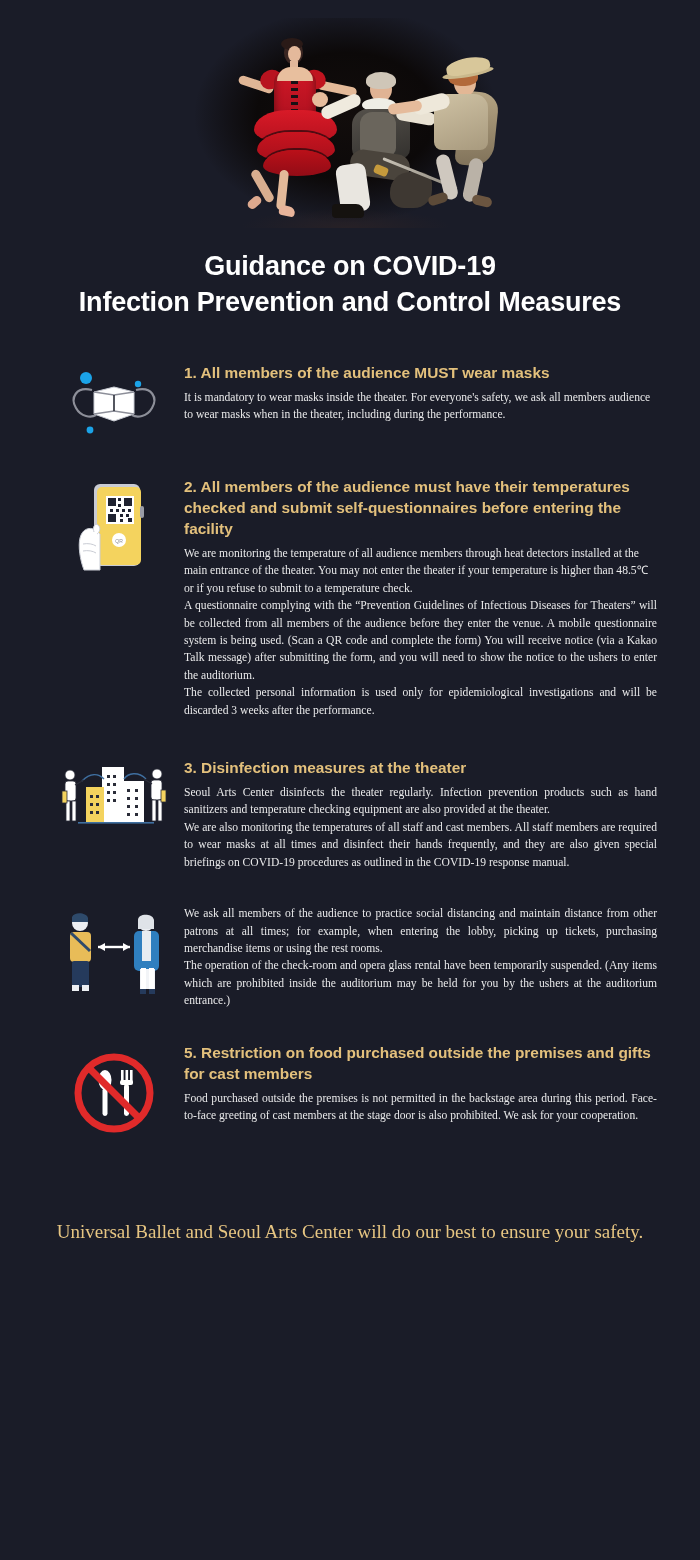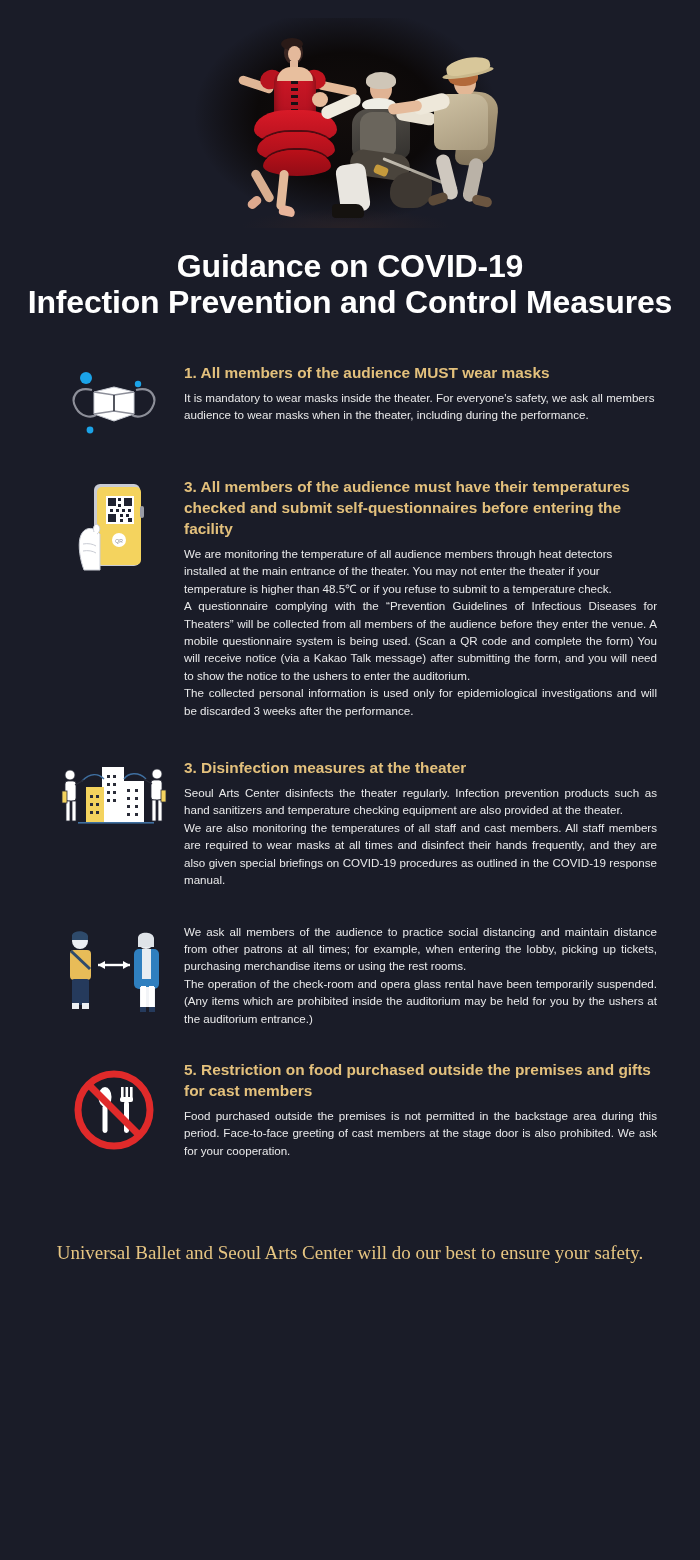--- a/index.html
+++ b/index.html
@@ -117,21 +117,21 @@
   .dc-shoeR { position:absolute; left:58px; top:138px; width:20px; height:10px; background:#6b5540; border-radius:6px; transform:rotate(14deg); }
 
   
   .title-block {
     text-align: center;
     margin-top: 16px;
     padding: 0 24px;
   }
   .title-line {
     color: #ffffff;
-    font-size: 32px;
+    font-size: 27px;
     font-weight: bold;
     line-height: 36px;
     letter-spacing: -0.2px;
   }
 
   
   .sections { margin-top: 42px; }
   .section {
     display: flex;
     align-items: flex-start;
@@ -150,20 +150,21 @@
     font-size: 15.4px;
     font-weight: bold;
     line-height: 21px;
     margin-bottom: 6px;
   }
   .sec-para {
     color: #e9e9ea;
     font-size: 11.6px;
     line-height: 17.4px;
     margin: 0 0 0 0;
+    font-family: Liberation Serif, serif;
   }
   .sec-para + .sec-para { margin-top: 0px; }
   .just { text-align: justify; }
 
   
   .icon-mask { position: relative; width: 100px; height: 72px; }
   .icon-qr   { position: relative; width: 96px;  height: 92px; }
   .icon-disinfect { position: relative; width: 112px; height: 66px; }
   .icon-distance  { position: relative; width: 104px; height: 90px; }
   .icon-nofood    { position: relative; width: 92px;  height: 90px; }
@@ -297,21 +298,21 @@
           <circle cx="53" cy="58" r="7" fill="#ffffff"></circle>
           <text x="53" y="61" font-size="5" fill="#8a8c96" text-anchor="middle" font-family="'Liberation Sans',sans-serif">QR</text>
           <path d="M30 48 C22 44, 16 48, 14 56 C12 64, 14 78, 18 88 L34 88 L34 52 Z" fill="#ffffff" stroke="#c9ccd4" stroke-width="1"></path>
           <path d="M28 50 C26 44, 30 40, 33 44 C35 47, 33 51, 31 52" fill="#ffffff" stroke="#c9ccd4" stroke-width="1"></path>
           <path d="M17 62 C22 61, 27 62, 30 64" fill="none" stroke="#c9ccd4" stroke-width="1"></path>
           <path d="M17 69 C22 68, 27 69, 30 71" fill="none" stroke="#c9ccd4" stroke-width="1"></path>
         </svg>
       </div>
     </div>
     <div class="sec-body">
-      <div class="sec-title">3. All members of the audience must have their temperatures checked and submit self-questionnaires before entering the facility</div>
+      <div class="sec-title">2. All members of the audience must have their temperatures checked and submit self-questionnaires before entering the facility</div>
       <p class="sec-para">We are monitoring the temperature of all audience members through heat detectors installed at the main entrance of the theater. You may not enter the theater if your temperature is higher than 48.5℃ or if you refuse to submit to a temperature check.</p>
       <p class="sec-para just">A questionnaire complying with the “Prevention Guidelines of Infectious Diseases for Theaters” will be collected from all members of the audience before they enter the venue. A mobile questionnaire system is being used. (Scan a QR code and complete the form) You will receive notice (via a Kakao Talk message) after submitting the form, and you will need to show the notice to the ushers to enter the auditorium.</p>
       <p class="sec-para just">The collected personal information is used only for epidemiological investigations and will be discarded 3 weeks after the performance.</p>
     </div>
   </div>
 
   <div class="section" style="margin-top:38px;">
     <div class="sec-icon">
       <div class="icon-disinfect">
         <svg width="112" height="66" viewBox="0 0 112 66">

